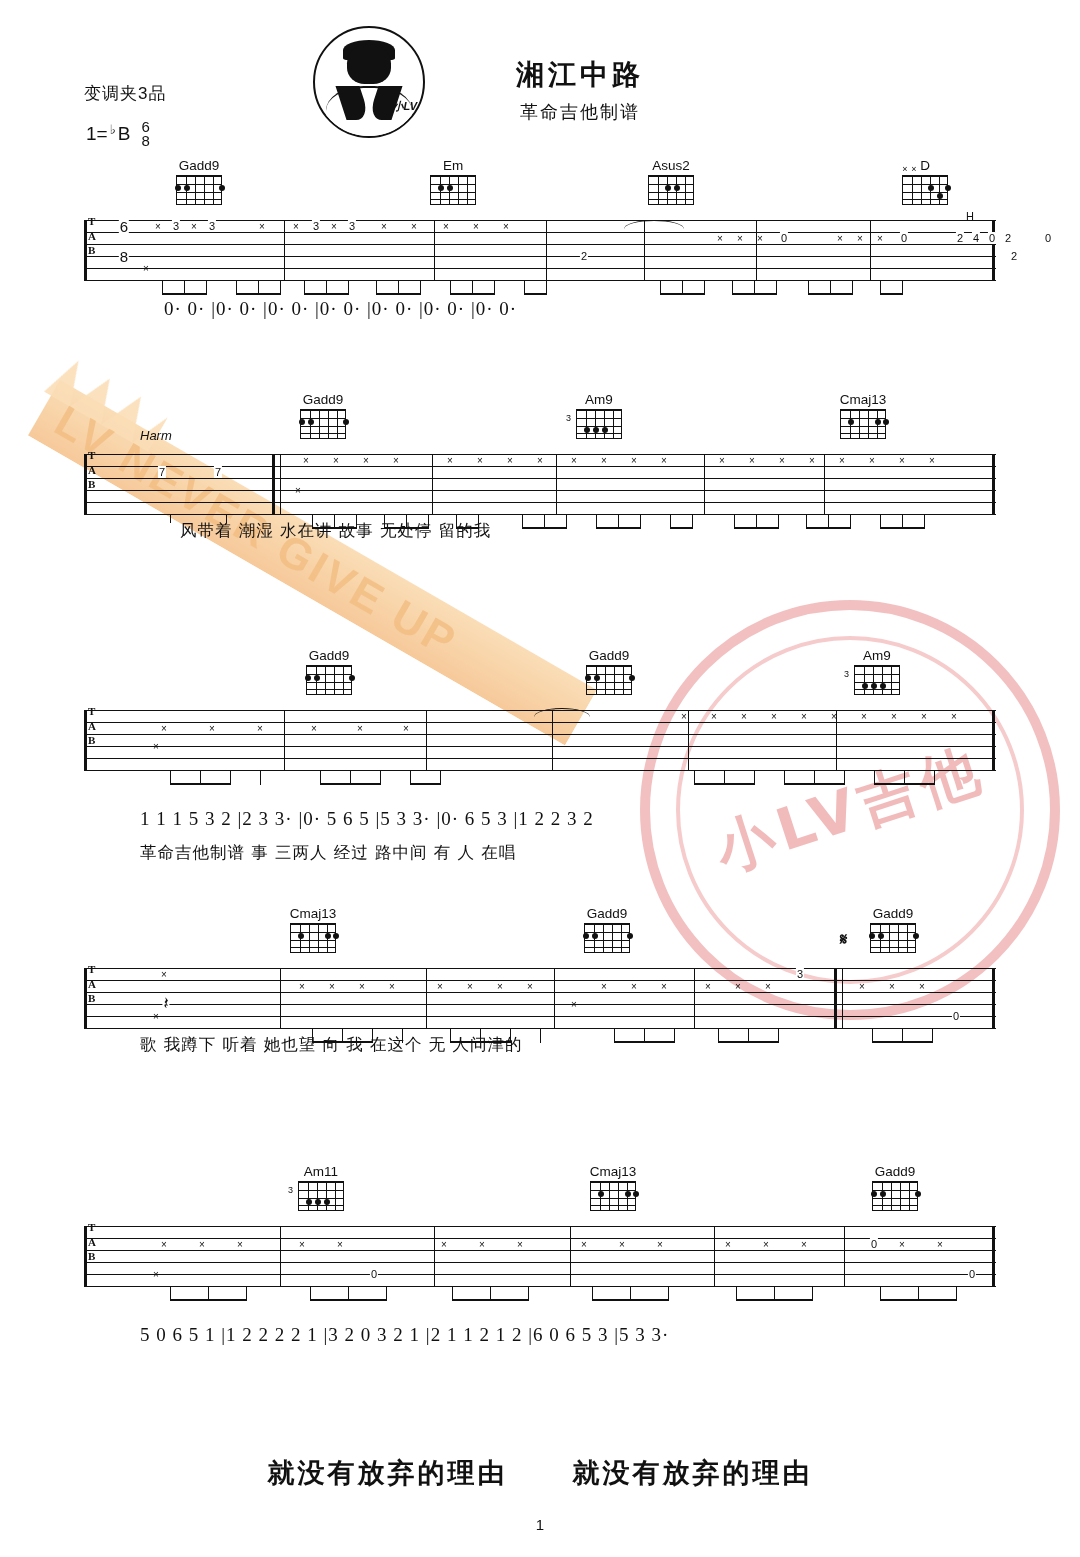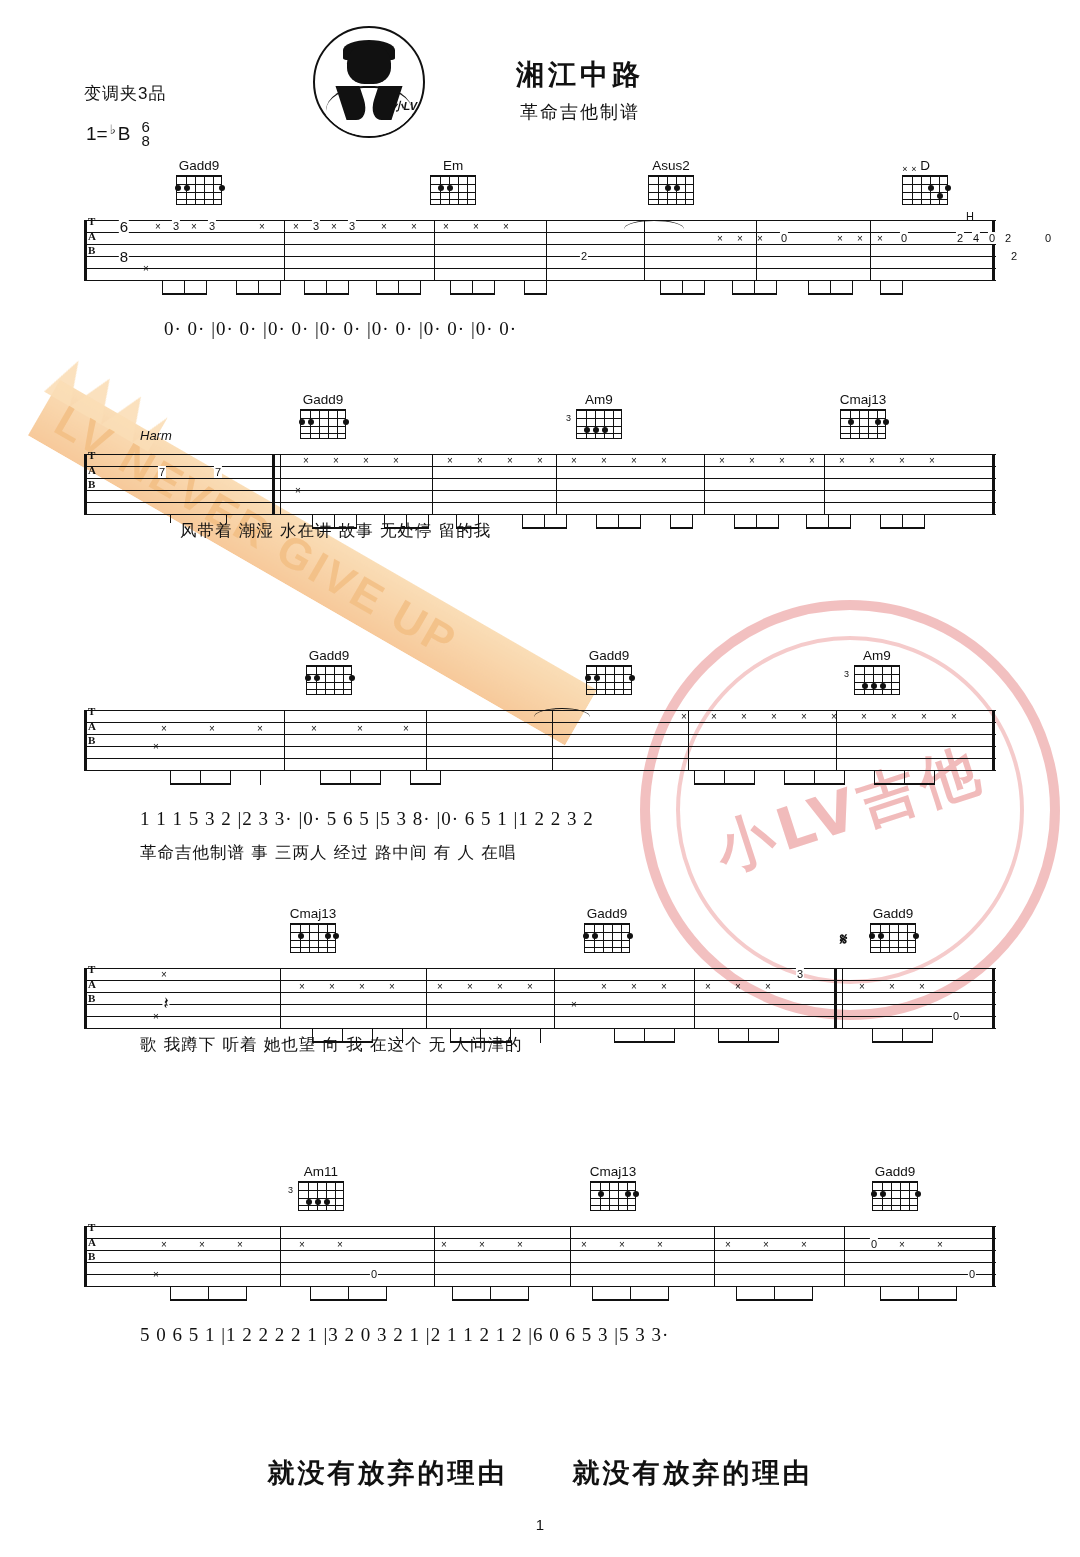--- a/index.html
+++ b/index.html
@@ -368,21 +368,21 @@
         <div class="s" style="left:724px"></div>
           <div class="s" style="left:746px"></div>
           <div class="s" style="left:768px"></div>
         <div class="beam" style="left:724px;width:44px"></div>
         <div class="s" style="left:796px"></div>
           <div class="s" style="left:818px"></div>
         <div class="beam" style="left:796px;width:22px"></div>
       </div>
     </div>
 
-    <div class="notes" style="margin-top:32px">
+    <div class="notes" style="margin-top:12px">
       <span class="n" style="left:80px">0·  0·  |0·  0·  |0·  0·  |0·  0·  |0·  0·  |0·  0·  |0·  0·</span>
     </div>
   </div>
 
   <div class="system" style="top:392px">
     <div class="chordrow">
       <div class="chordbox" style="left:210px">
         <div class="name">Gadd9</div>
         <div class="grid">
           <div class="v" style="left:9px"></div>
@@ -620,21 +620,21 @@
           <div class="s" style="left:760px"></div>
         <div class="beam" style="left:700px;width:60px"></div>
         <div class="s" style="left:790px"></div>
           <div class="s" style="left:820px"></div>
           <div class="s" style="left:850px"></div>
         <div class="beam" style="left:790px;width:60px"></div>
       </div>
     </div>
 
     <div class="notes" style="margin-top:32px">
-      <span class="n" style="left:56px">1 1 1 5 3 2 |2 3   3· |0·  5 6 5 |5 3  8· |0·  6 5 1 |1  2  2 3 2</span>
+      <span class="n" style="left:56px">1 1 1 5 3 2 |2 3   3· |0·  5 6 5 |5 3  3· |0·  6 5 3 |1  2  2 3 2</span>
     </div>
     <div class="lyrics">
       <span style="left:56px">革命吉他制谱   事        三两人 经过        路中间 有 人 在唱</span>
     </div>
   </div>
 
   <div class="system" style="top:906px">
     <div class="chordrow">
       <div class="chordbox" style="left:200px">
         <div class="name">Cmaj13</div>

